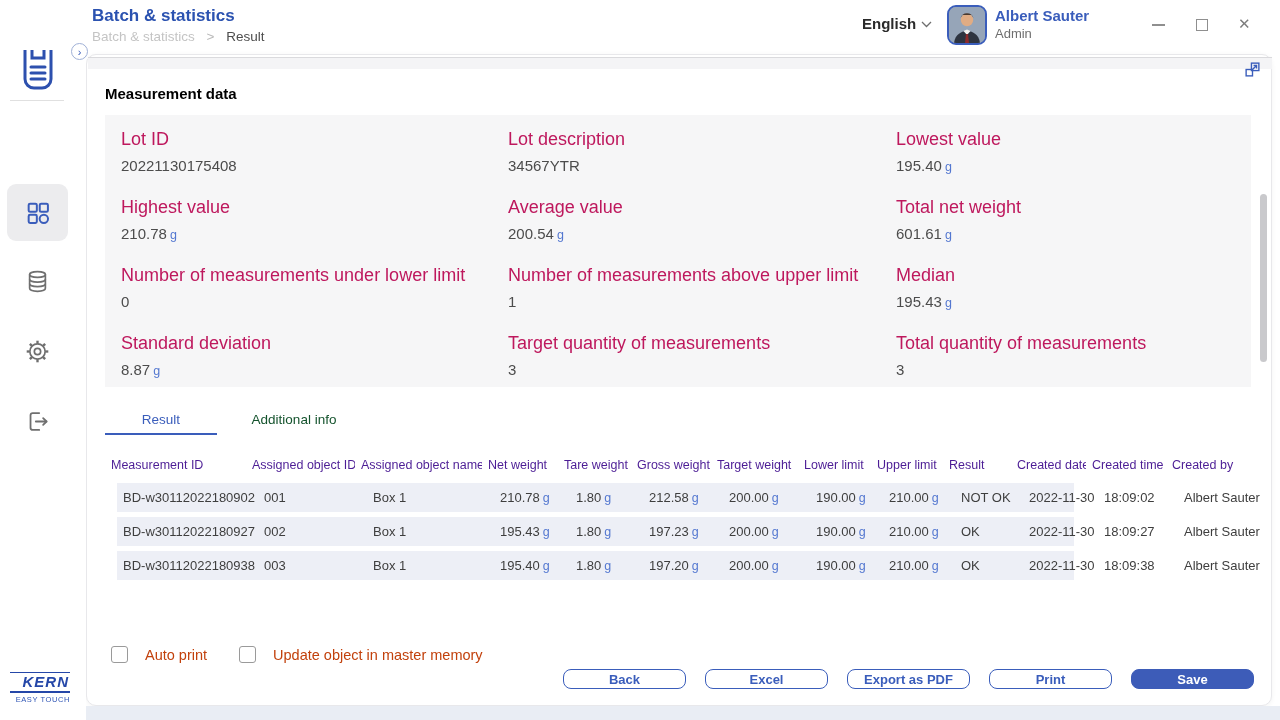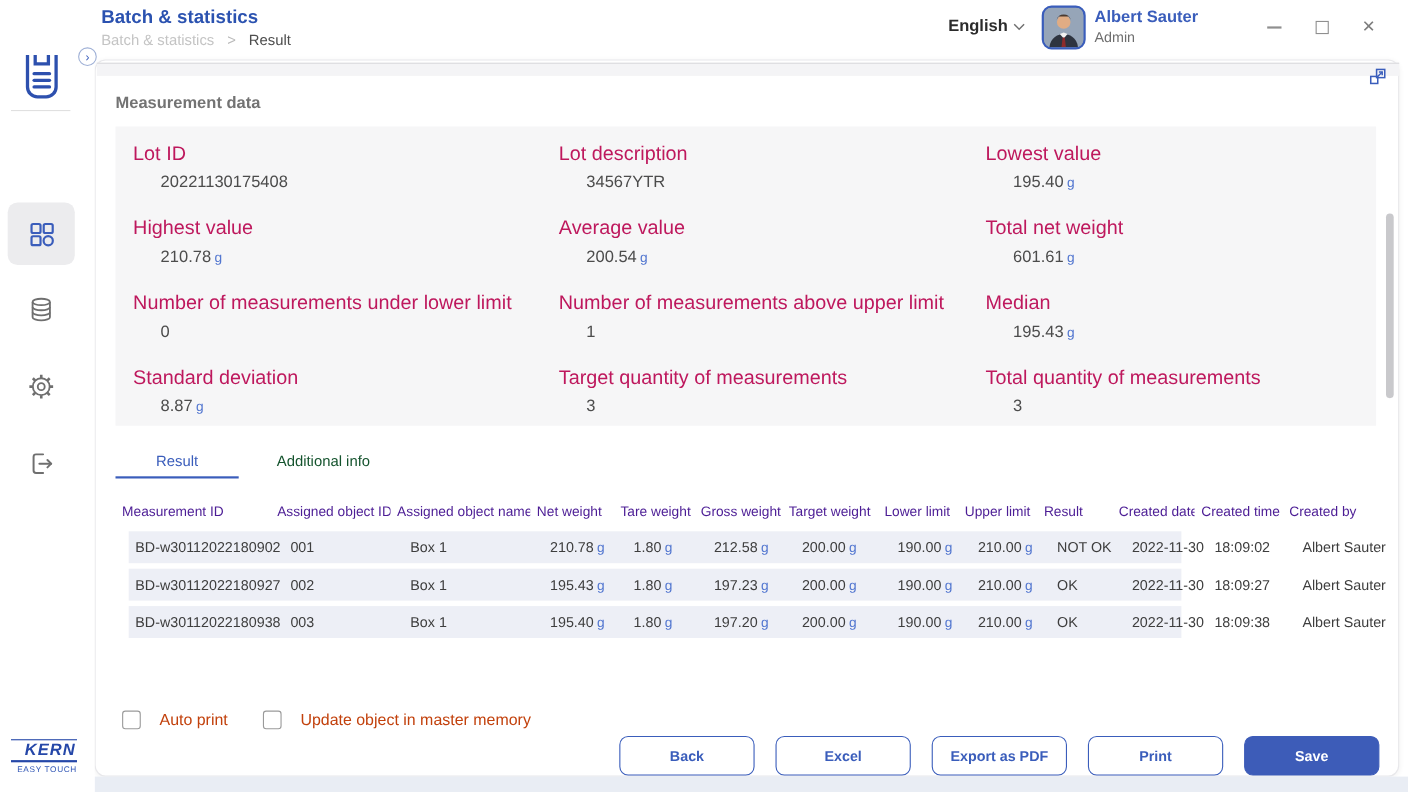--- a/index.html
+++ b/index.html
@@ -30,27 +30,27 @@
   .collapse-btn { position:absolute; left:71px; top:43px; width:17px; height:17px; border-radius:50%; border:1px solid #9fb0d6; background:#fff; color:#3a5dbb; font-size:11px; line-height:14px; text-align:center; cursor:pointer; z-index:6; }
   .kern-brand { position:absolute; left:10px; top:672px; width:60px; text-align:right; color:#2547a8; cursor:default; }
   .kern-word { font-size:15px; font-weight:900; font-style:italic; letter-spacing:1px; border-top:1.5px solid #2547a8; border-bottom:2px solid #2547a8; padding:0 1px 1px 1px; }
   .kern-sub { font-size:7.5px; letter-spacing:0.6px; margin-top:2px; color:#2f55b5; }
 
   
   .card { position:absolute; left:86px; top:54px; width:1186px; height:652px; background:#fff;
           border:1px solid #e8e8eb; border-radius:10px; box-shadow:0 1px 5px rgba(0,0,0,.05); }
   .card-strip { position:absolute; left:1px; top:2px; width:1184px; height:12px; background:#f4f4f6; border-top:1px solid #dadadd; }
   .expand-btn { position:absolute; right:9px; top:6px; width:18px; height:18px; cursor:pointer; }
-  .section-title { position:absolute; left:18px; top:30px; font-size:15px; font-weight:700; color:#737373; }
+  .section-title { position:absolute; left:18px; top:30px; font-size:15px; font-weight:700; color:#000000; }
 
   .fields-panel { position:absolute; left:18px; top:60px; width:1146px; height:272px; background:#f6f6f7;
                   display:grid; grid-template-columns:387px 388px 371px; grid-auto-rows:68px; }
   .field { padding:14px 0 0 16px; }
   .field-label { font-size:18px; color:#be185d; }
-  .field-value { margin-top:7px; font-size:15px; color:#4c4c4c;margin-left:25px; }
+  .field-value { margin-top:7px; font-size:15px; color:#4c4c4c; }
   .unit { color:#5377d0; font-size:12.5px; margin-left:3px; }
 
   .tabs { position:absolute; left:18px; top:348px; display:flex; gap:12px; }
   .tab { height:32px; text-align:center; font-size:13.5px; padding-top:9px; color:#14532d; cursor:pointer; }
   .tab.t0 { width:112px; }
   .tab.t1 { width:130px; }
   .tab.active { color:#3a5dbb; border-bottom:2px solid #3a5dbb; }
 
   .cols { display:grid; grid-template-columns:141px 109px 127px 76px 73px 80px 87px 73px 72px 68px 75px 80px 85px; align-items:center; }
   .thead { position:absolute; left:18px; top:392px; width:1146px; height:36px; }
@@ -58,21 +58,21 @@
   .tbody { position:absolute; left:30px; top:428px; width:957px; }
   .tr { height:29px; margin-bottom:5px; background:#edeff6; cursor:pointer; }
   .td { font-size:13px; color:#3e3e3e; padding-left:6px; white-space:nowrap; overflow:hidden; }
 
   .options { position:absolute; left:24px; top:591px; display:flex; align-items:center; gap:32px; }
   .opt { display:flex; align-items:center; gap:17px; cursor:pointer; }
   .checkbox { width:17px; height:17px; border:1.6px solid #9a9a9a; border-radius:3px; background:#fff; }
   .opt-label { font-size:14.5px; color:#c2410c; }
 
   .actions { position:absolute; right:17px; top:614px; display:flex; gap:19px; }
-  .btn { width:123px; height:36px; border:1px solid #3a5dbb; border-radius:8px; background:#fff; color:#3a5dbb;
+  .btn { width:123px; height:20px; border:1px solid #3a5dbb; border-radius:8px; background:#fff; color:#3a5dbb;
          font-size:13px; font-weight:600; font-family:"Liberation Sans",sans-serif; cursor:pointer; }
   .btn.primary { background:#3d5cb8; border-color:#3d5cb8; color:#fff; }
 
   .vscroll { position:absolute; right:4px; top:139px; width:7px; height:168px; background:#c9c9cc; border-radius:4px; cursor:grab; }
 
   .bottom-strip { position:absolute; left:86px; top:706px; width:1194px; height:14px; background:#e9edf4; }
 </style>
 </head>
 <body>
 

